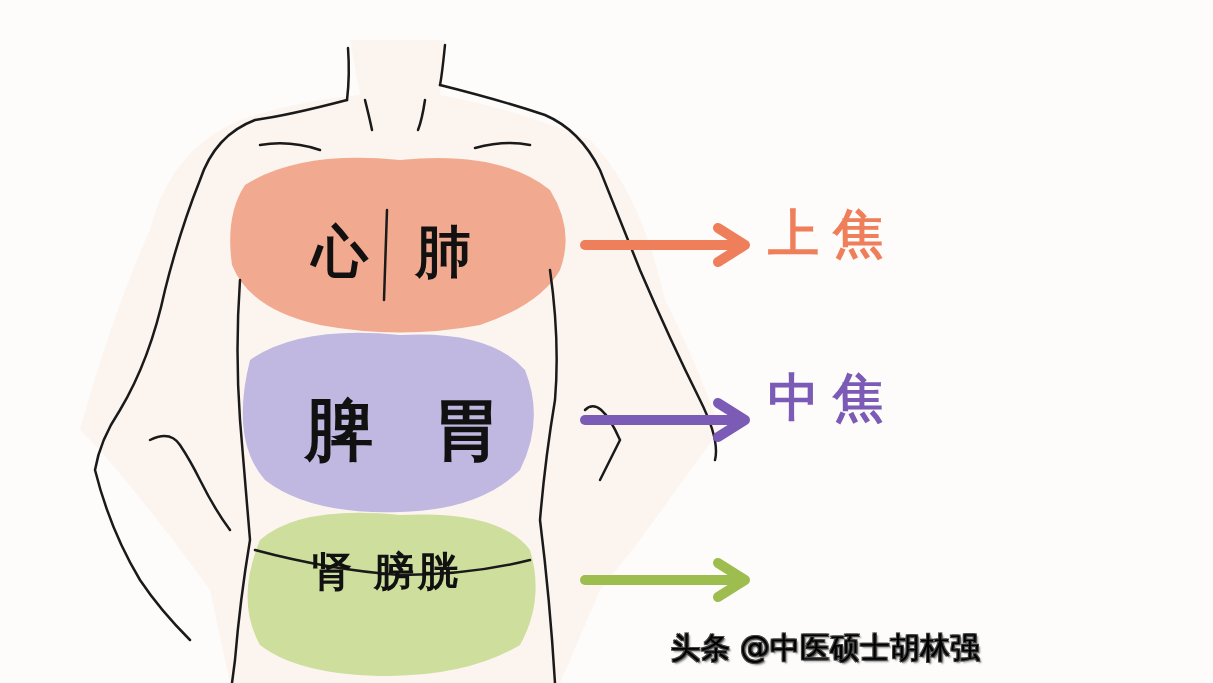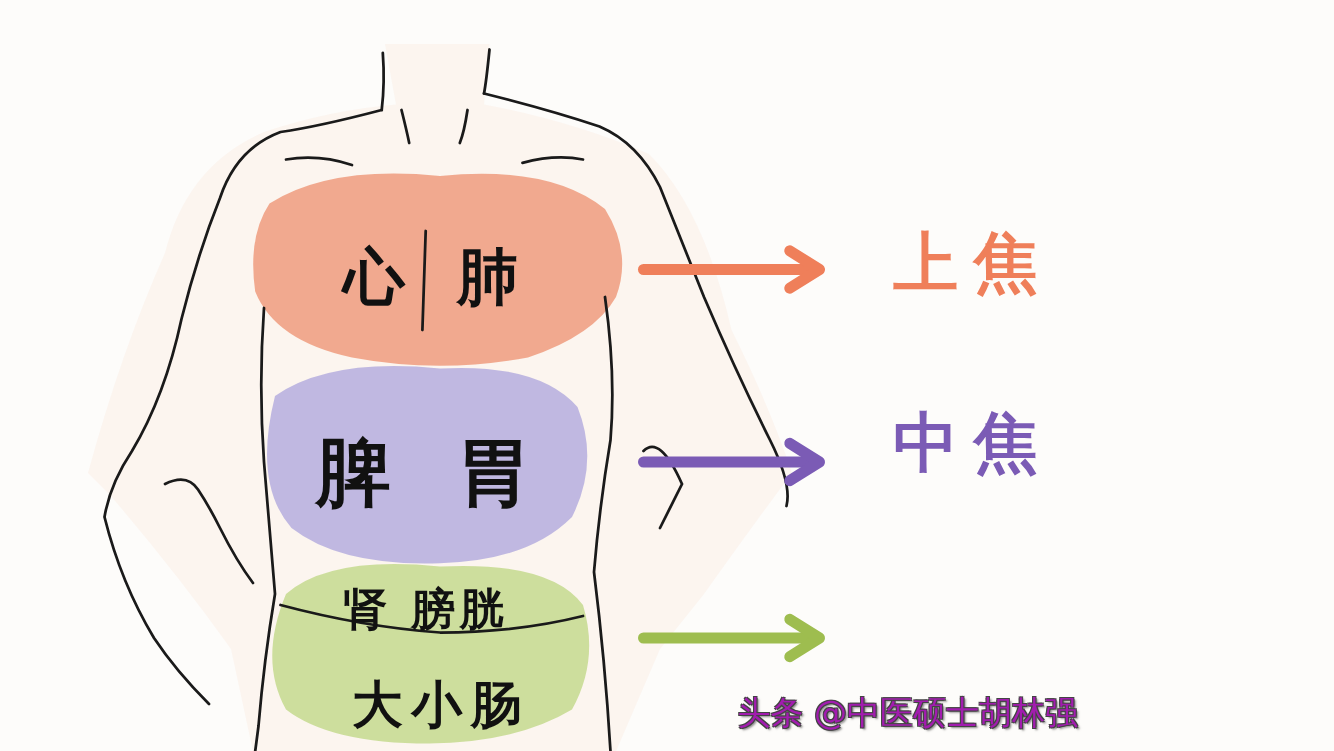--- a/index.html
+++ b/index.html
@@ -1,21 +1,21 @@
 <!DOCTYPE html>
 <html><head>
 <meta charset="utf-8">
 <style>
   html, body { margin:0; padding:0; }
   body { width:1213px; height:683px; overflow:hidden; background:#fdfcfa; position:relative; font-family:"DejaVu Sans", sans-serif; }
   .canvas { position:absolute; left:0; top:0; width:998px; height:683px; }
   svg.body-art { position:absolute; left:0; top:0; }
   .organ-label { position:absolute; color:#111; font-weight:bold; font-family:"DejaVu Sans", sans-serif; letter-spacing:14px; white-space:nowrap; }
-  .jiao-label { position:absolute; font-weight:bold; font-family:"DejaVu Sans", sans-serif; font-size:59px; letter-spacing:14px; white-space:nowrap;margin-left:44px; }
-  .watermark { position:absolute; right:18px; bottom:14px; font-size:30px; color:#a21caf; font-family:"DejaVu Sans", sans-serif;
+  .jiao-label { position:absolute; font-weight:bold; font-family:"DejaVu Sans", sans-serif; font-size:51px; letter-spacing:14px; white-space:nowrap; }
+  .watermark { position:absolute; right:18px; bottom:14px; font-size:30px; color:#000000; font-family:"DejaVu Sans", sans-serif;
     text-shadow: 1px 1px 0 #444, -1px -1px 0 #444, 1px -1px 0 #444, -1px 1px 0 #444, 2px 2px 2px rgba(0,0,0,0.5); }
 </style>
 </head>
 <body>
 
 <div class="canvas">
   <svg class="body-art" width="1213" height="683" viewBox="0 0 1213 683">
 
     <path d="M350 40 L445 40 L440 95 Q520 110 590 140 Q640 190 665 300 Q700 370 720 430 Q690 470 640 540 L600 590 L560 683 L230 683 L210 590 Q160 520 100 450 L80 430 Q110 320 150 230 Q170 150 240 120 Q300 100 360 95 Z" fill="#fbf3ec" opacity="0.8"></path>
 
@@ -50,21 +50,20 @@
       <path d="M585 420 L740 420"></path>
       <path d="M718 403 L745 420 L718 437"></path>
     </g>
     <g fill="none" stroke="#9ebd4f" stroke-width="10" stroke-linecap="round" stroke-linejoin="round">
       <path d="M585 580 L740 580"></path>
       <path d="M718 563 L745 580 L718 597"></path>
     </g>
   </svg>
 
   <div class="organ-label" style="left:312px; top:215px; font-size:56px;">心 肺</div>
-  <div class="organ-label" style="left:287px; top:385px; font-size:68px; letter-spacing:18px;">脾 胃</div>
-  <div class="organ-label" style="left:312px; top:526px; font-size:40px; letter-spacing:4px;">肾 膀胱</div>
-  <div class="organ-label" style="left:320px; top:610px; font-size:46px; letter-spacing:8px;">大小肠</div>
+  <div class="organ-label" style="left:305px; top:385px; font-size:68px; letter-spacing:18px;">脾 胃</div>
+  <div class="organ-label" style="left:312px; top:544px; font-size:40px; letter-spacing:4px;">肾 膀胱</div>
 
   <div class="jiao-label" style="left:768px; top:200px; color:#ef7f5a;">上焦</div>
   <div class="jiao-label" style="left:768px; top:364px; color:#7b5bb5;">中焦</div>
 
   <div class="watermark">头条 @中医硕士胡林强</div>
 </div>
 
 </body></html>

